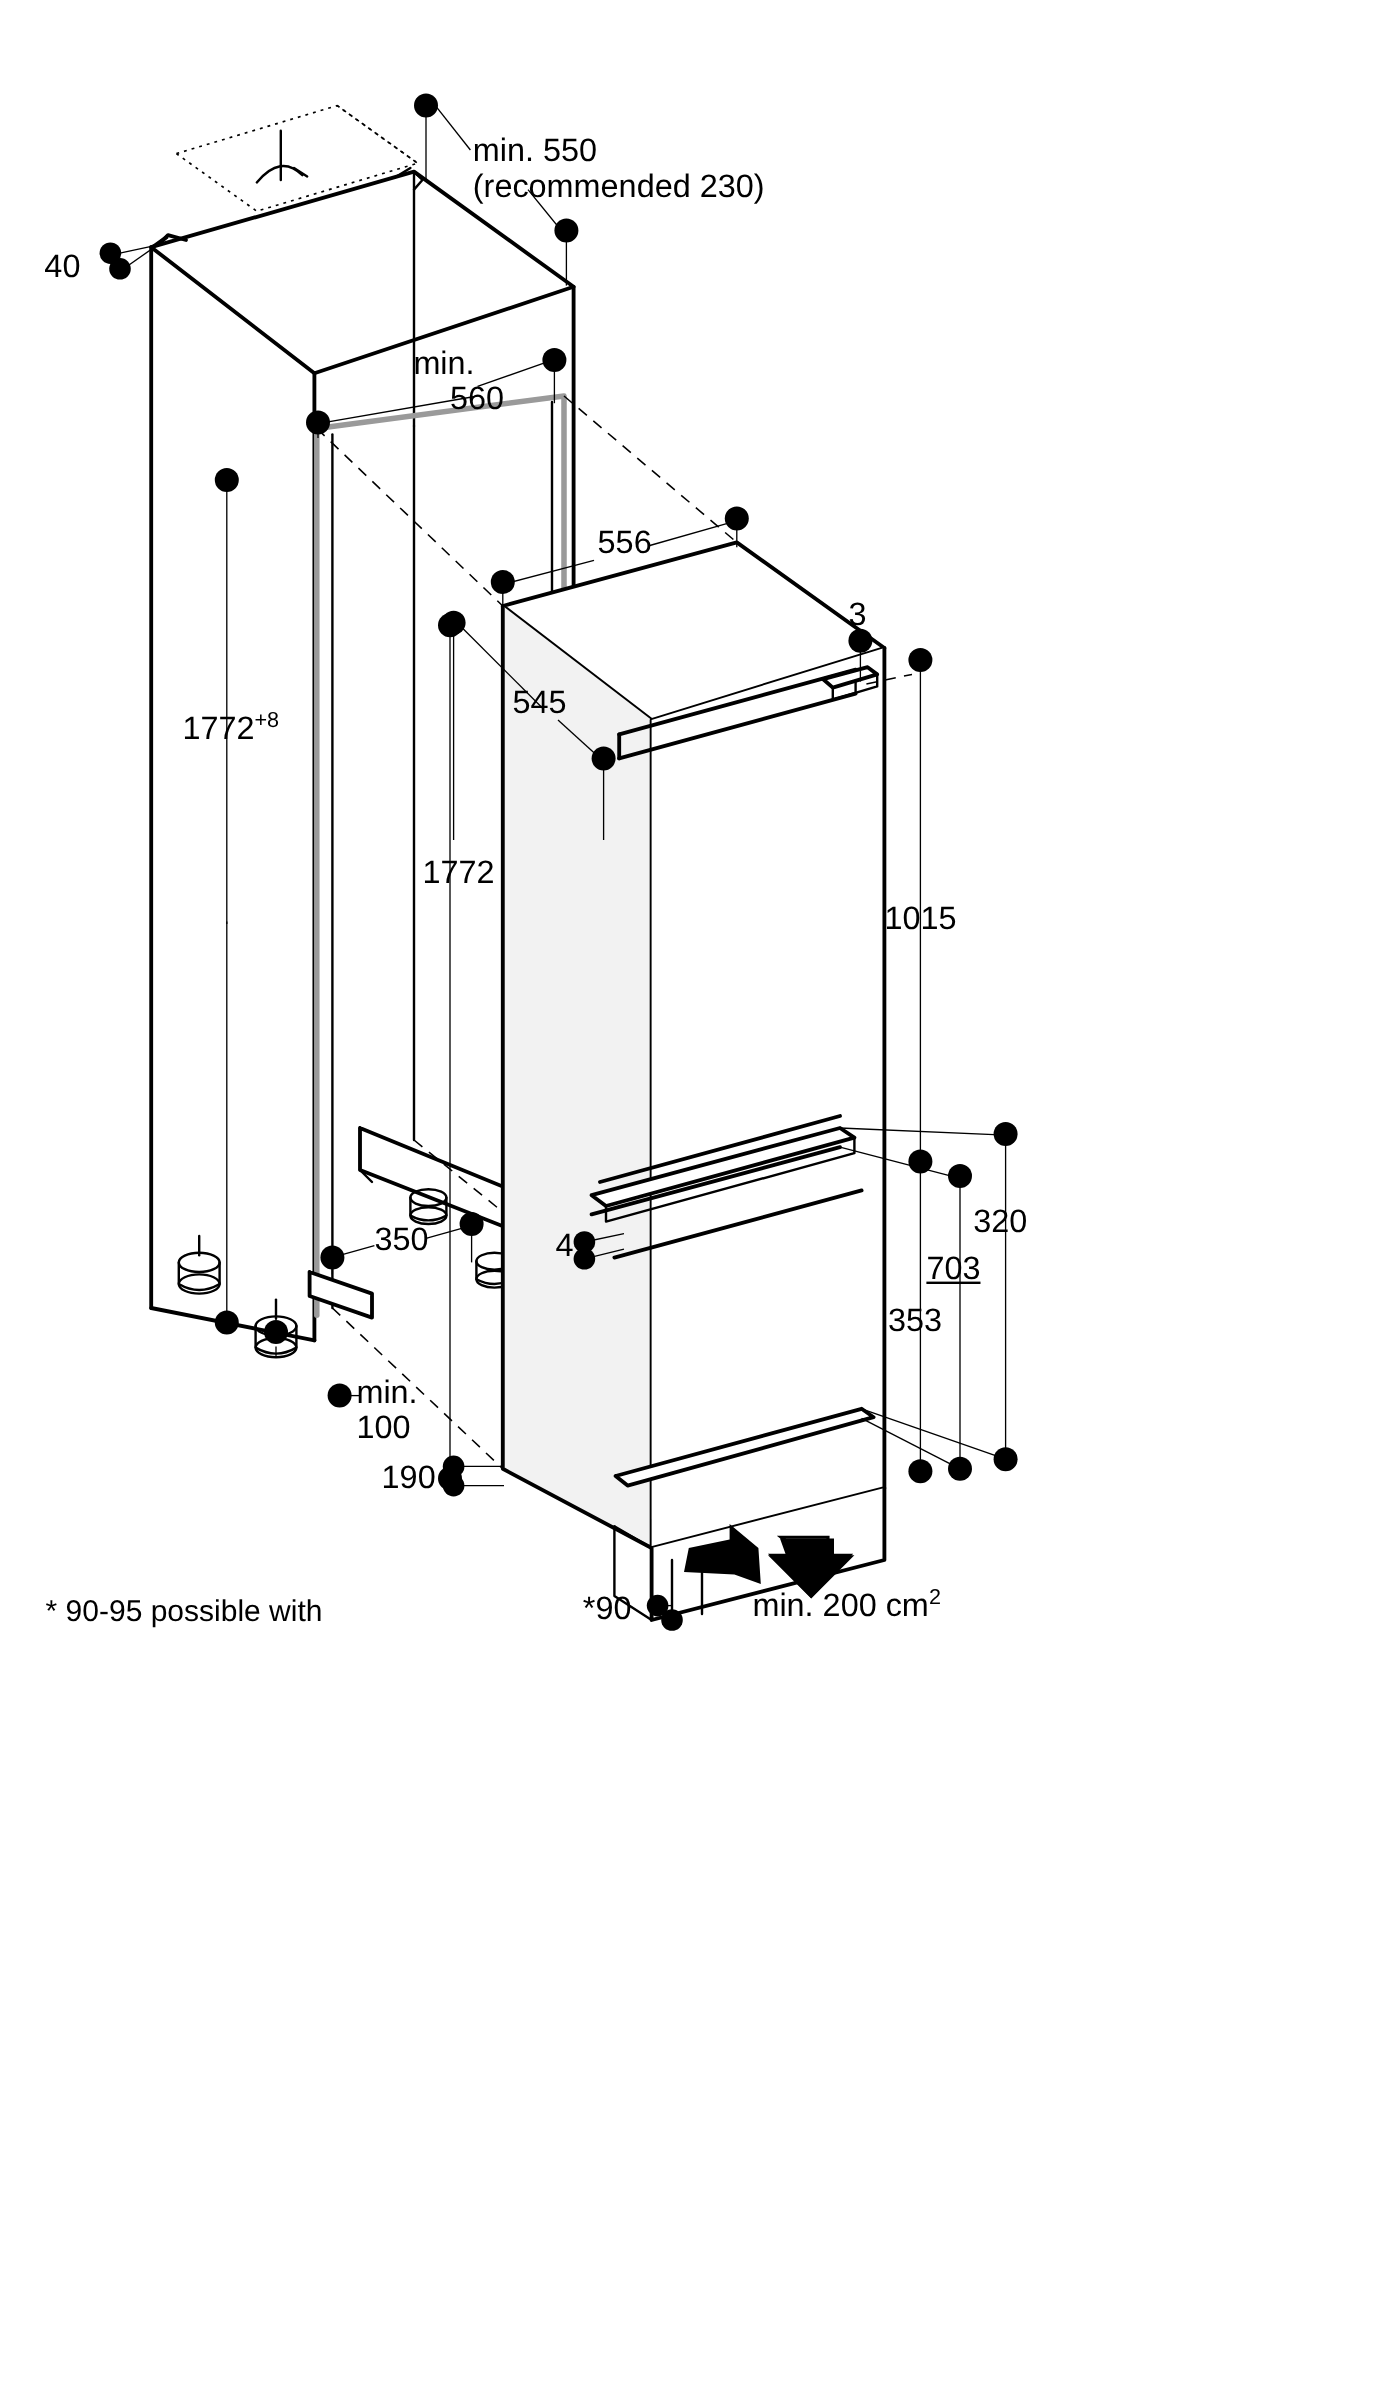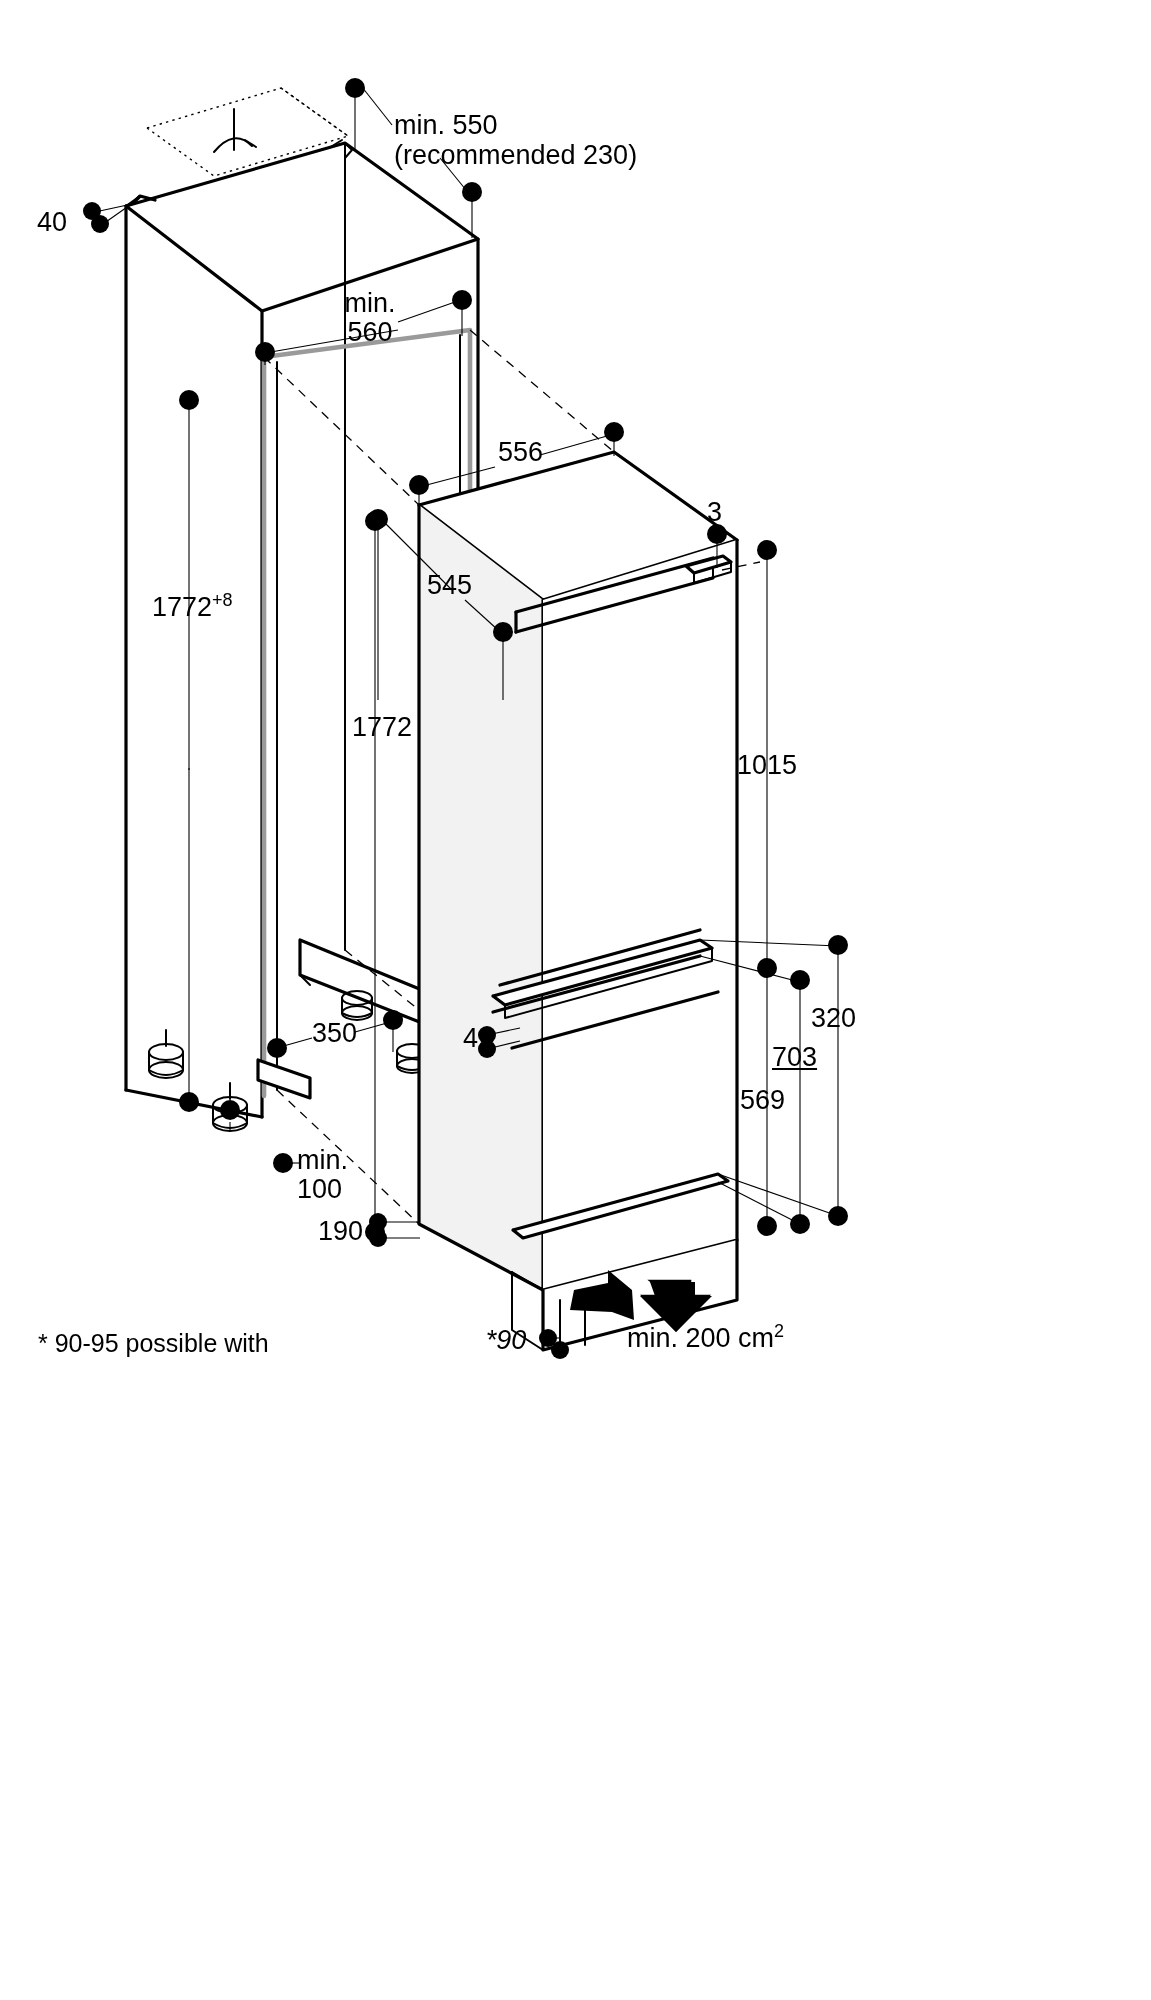--- a/index.html
+++ b/index.html
@@ -240,46 +240,46 @@
       <polyline class="dash" points="722,570 760,562"></polyline>
     </g>
   </svg>
 
   <div class="lbl r" style="left:22px;top:207px;width:60px;">40</div>
 
   <div class="lbl" style="left:394px;top:110px;">min. 550</div>
   <div class="lbl" style="left:394px;top:140px;">(recommended 230)</div>
 
   <div class="lbl c" style="left:320px;top:288px;width:100px;">min.</div>
-  <div class="lbl c" style="left:320px;top:317px;width:100px;">560</div>
+  <div class="lbl c" style="left:320px;top:317px;width:100px;text-align:right;">560</div>
 
   <div class="lbl" style="left:152px;top:592px;"><span>1772</span><span class="sup">+8</span></div>
 
   <div class="lbl" style="left:498px;top:437px;">556</div>
 
   <div class="lbl" style="left:427px;top:570px;">545</div>
 
   <div class="lbl" style="left:707px;top:497px;">3</div>
 
   <div class="lbl" style="left:352px;top:712px;">1772</div>
 
   <div class="lbl" style="left:737px;top:750px;">1015</div>
 
   <div class="lbl" style="left:463px;top:1023px;">4</div>
 
   <div class="lbl" style="left:811px;top:1003px;">320</div>
   <div class="lbl" style="left:772px;top:1042px;text-decoration:underline;">703</div>
-  <div class="lbl" style="left:740px;top:1085px;">569</div>
+  <div class="lbl" style="left:740px;top:1085px;">353</div>
 
   <div class="lbl" style="left:312px;top:1018px;">350</div>
 
   <div class="lbl" style="left:297px;top:1145px;">min.</div>
   <div class="lbl" style="left:297px;top:1174px;">100</div>
 
   <div class="lbl" style="left:318px;top:1216px;">190</div>
 
-  <div class="lbl r" style="left:470px;top:1325px;width:72px;font-style:italic;">*90</div>
+  <div class="lbl r" style="left:470px;top:1325px;width:72px;">*90</div>
 
   <div class="lbl" style="left:627px;top:1323px;"><span>min. 200 cm</span><span class="sup">2</span></div>
 
   <div class="note" style="left:38px;top:1325px;">* 90-95 possible with</div>
 
 </div>
 
 </body></html>

